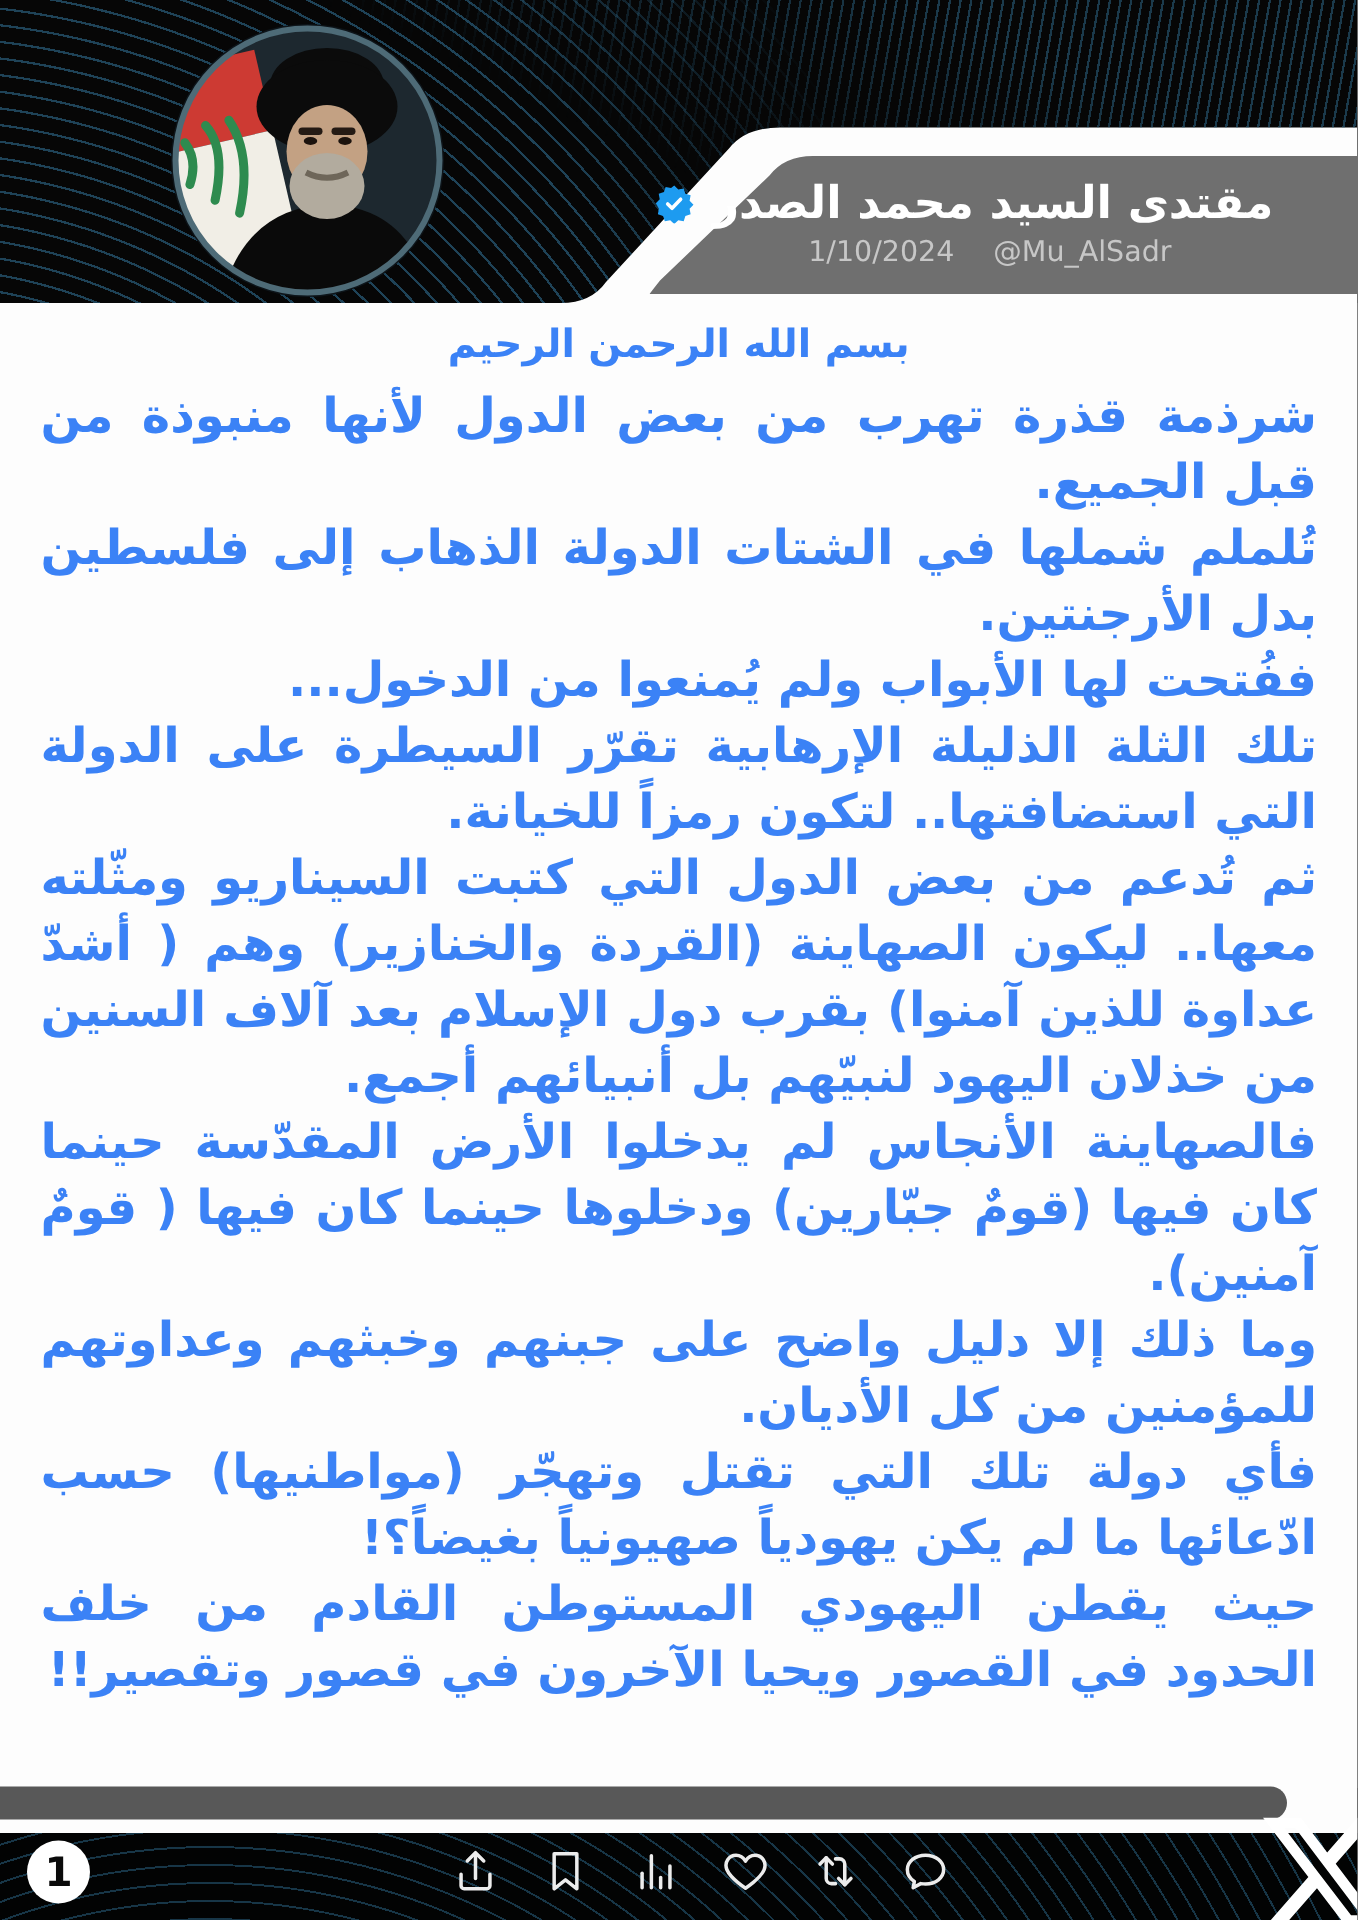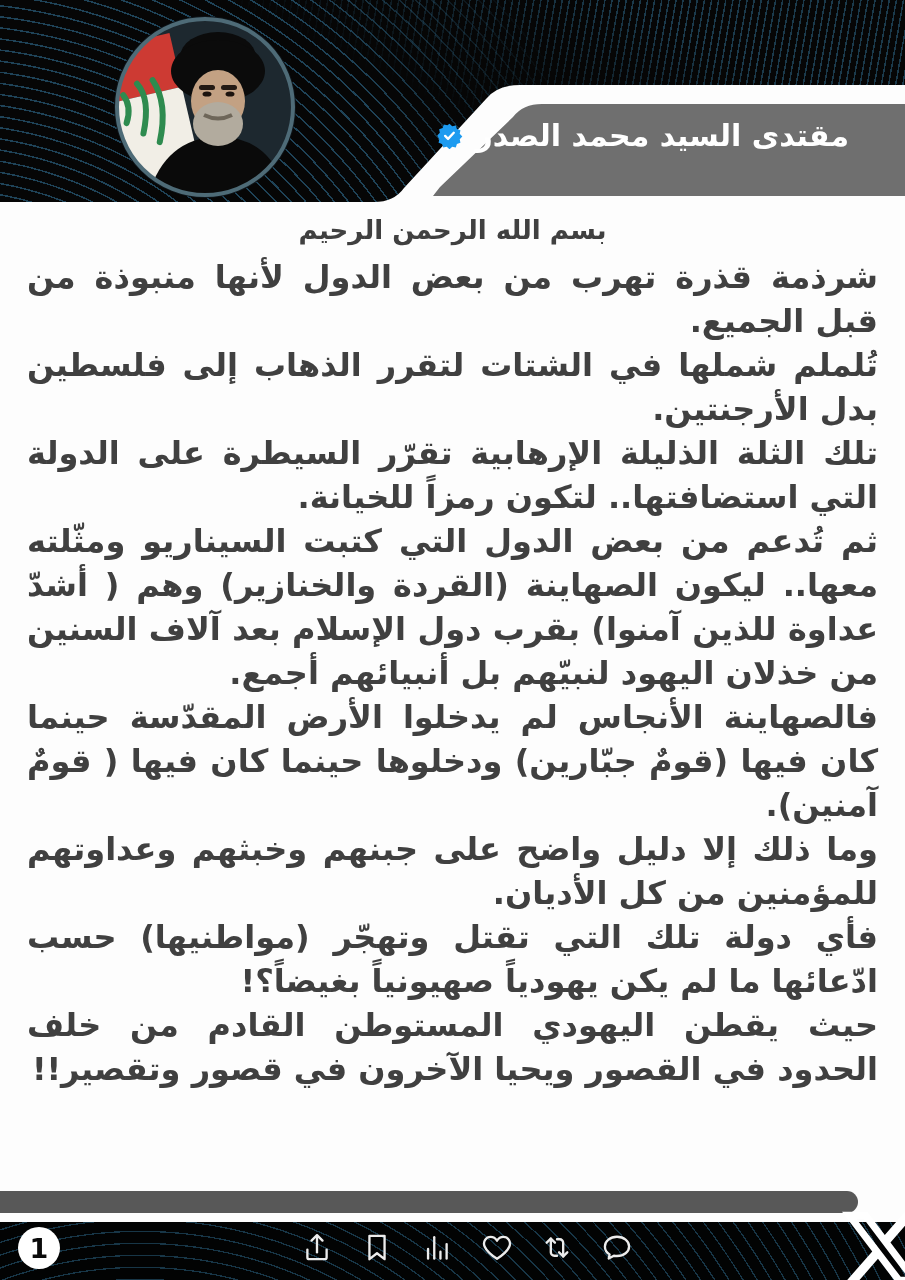--- a/index.html
+++ b/index.html
@@ -28,21 +28,21 @@
   .avatar{position:absolute;left:110px;top:12px;width:190px;height:190px;}
 
   .name-row{position:absolute;top:118px;right:56px;display:flex;align-items:center;gap:12px;
     direction:rtl;color:#fff;font-size:30px;font-weight:bold;letter-spacing:0;}
   .badge{flex:0 0 auto;display:block;}
   .meta-row{position:absolute;top:157px;right:124px;display:flex;direction:ltr;gap:26px;
     color:#c7c7c7;font-size:19px;}
 
   
   .body{position:absolute;left:0;top:202px;width:905px;height:990px;background:#fdfdfd;
-    box-sizing:border-box;padding:8px 27px 0 27px;direction:rtl;overflow:hidden;color:#404040;}
+    box-sizing:border-box;padding:8px 27px 0 27px;direction:rtl;overflow:hidden;color:#3b82f6;}
   .bismillah{font-size:26px;font-weight:bold;text-align:center;line-height:40px;margin:0 0 5px 0;}
   .para{font-size:32px;font-weight:bold;line-height:44px;margin:0;
     text-align:justify;text-justify:inter-word;}
 
   
   .grey-bar{position:absolute;left:0;top:1191px;width:858px;height:22px;background:#585858;
     border-radius:0 14px 14px 0;}
   .footer{position:absolute;left:0;top:1222px;width:905px;height:58px;background:#020303;overflow:hidden;}
   .footer-waves{position:absolute;inset:0;
     background:repeating-radial-gradient(circle at 140px 430px,
@@ -97,27 +97,32 @@
       </svg>
     </div>
 
     <div class="name-row">
       <span>مقتدى السيد محمد الصدر</span>
       <svg class="badge" width="27" height="27" viewBox="0 0 24 24">
         <path d="M12 1.5l2.4 2.3 3.2-.6 1 3.1 3.1 1-.6 3.2 2.3 2.4-2.3 2.4.6 3.2-3.1 1-1 3.1-3.2-.6-2.4 2.3-2.4-2.3-3.2.6-1-3.1-3.1-1 .6-3.2L1.1 12l2.3-2.4-.6-3.2 3.1-1 1-3.1 3.2.6z" fill="#1d9bf0"></path>
         <path d="M8.1 12.4l2.6 2.6 5.1-5.4" stroke="#fff" stroke-width="2.1" fill="none" stroke-linecap="round" stroke-linejoin="round"></path>
       </svg>
     </div>
+    <div class="meta-row">
+      <span>1/10/2024</span>
+      <span>@Mu_AlSadr</span>
+    </div>
   </div>
 
   <div class="body">
     <h1 class="bismillah">بسم الله الرحمن الرحيم</h1>
     <div>
         <p class="para">شرذمة قذرة تهرب من بعض الدول لأنها منبوذة من قبل الجميع.</p>
-        <p class="para">تُلملم شملها في الشتات لتقرر الذهاب إلى فلسطين بدل الأرجنتين.</p>
+        <p class="para">تُلملم شملها في الشتات الدولة الذهاب إلى فلسطين بدل الأرجنتين.</p>
+        <p class="para">ففُتحت لها الأبواب ولم يُمنعوا من الدخول...</p>
         <p class="para">تلك الثلة الذليلة الإرهابية تقرّر السيطرة على الدولة التي استضافتها.. لتكون رمزاً للخيانة.</p>
         <p class="para">ثم تُدعم من بعض الدول التي كتبت السيناريو ومثّلته معها.. ليكون الصهاينة (القردة والخنازير) وهم ( أشدّ عداوة للذين آمنوا) بقرب دول الإسلام بعد آلاف السنين من خذلان اليهود لنبيّهم بل أنبيائهم أجمع.</p>
         <p class="para">فالصهاينة الأنجاس لم يدخلوا الأرض المقدّسة حينما كان فيها (قومٌ جبّارين) ودخلوها حينما كان فيها ( قومٌ آمنين).</p>
         <p class="para">وما ذلك إلا دليل واضح على جبنهم وخبثهم وعداوتهم للمؤمنين من كل الأديان.</p>
         <p class="para">فأي دولة تلك التي تقتل وتهجّر (مواطنيها) حسب ادّعائها ما لم يكن يهودياً صهيونياً بغيضاً؟!</p>
         <p class="para">حيث يقطن اليهودي المستوطن القادم من خلف الحدود في القصور ويحيا الآخرون في قصور وتقصير!!</p>
       </div>
   </div>
 
   <div class="grey-bar"></div>

